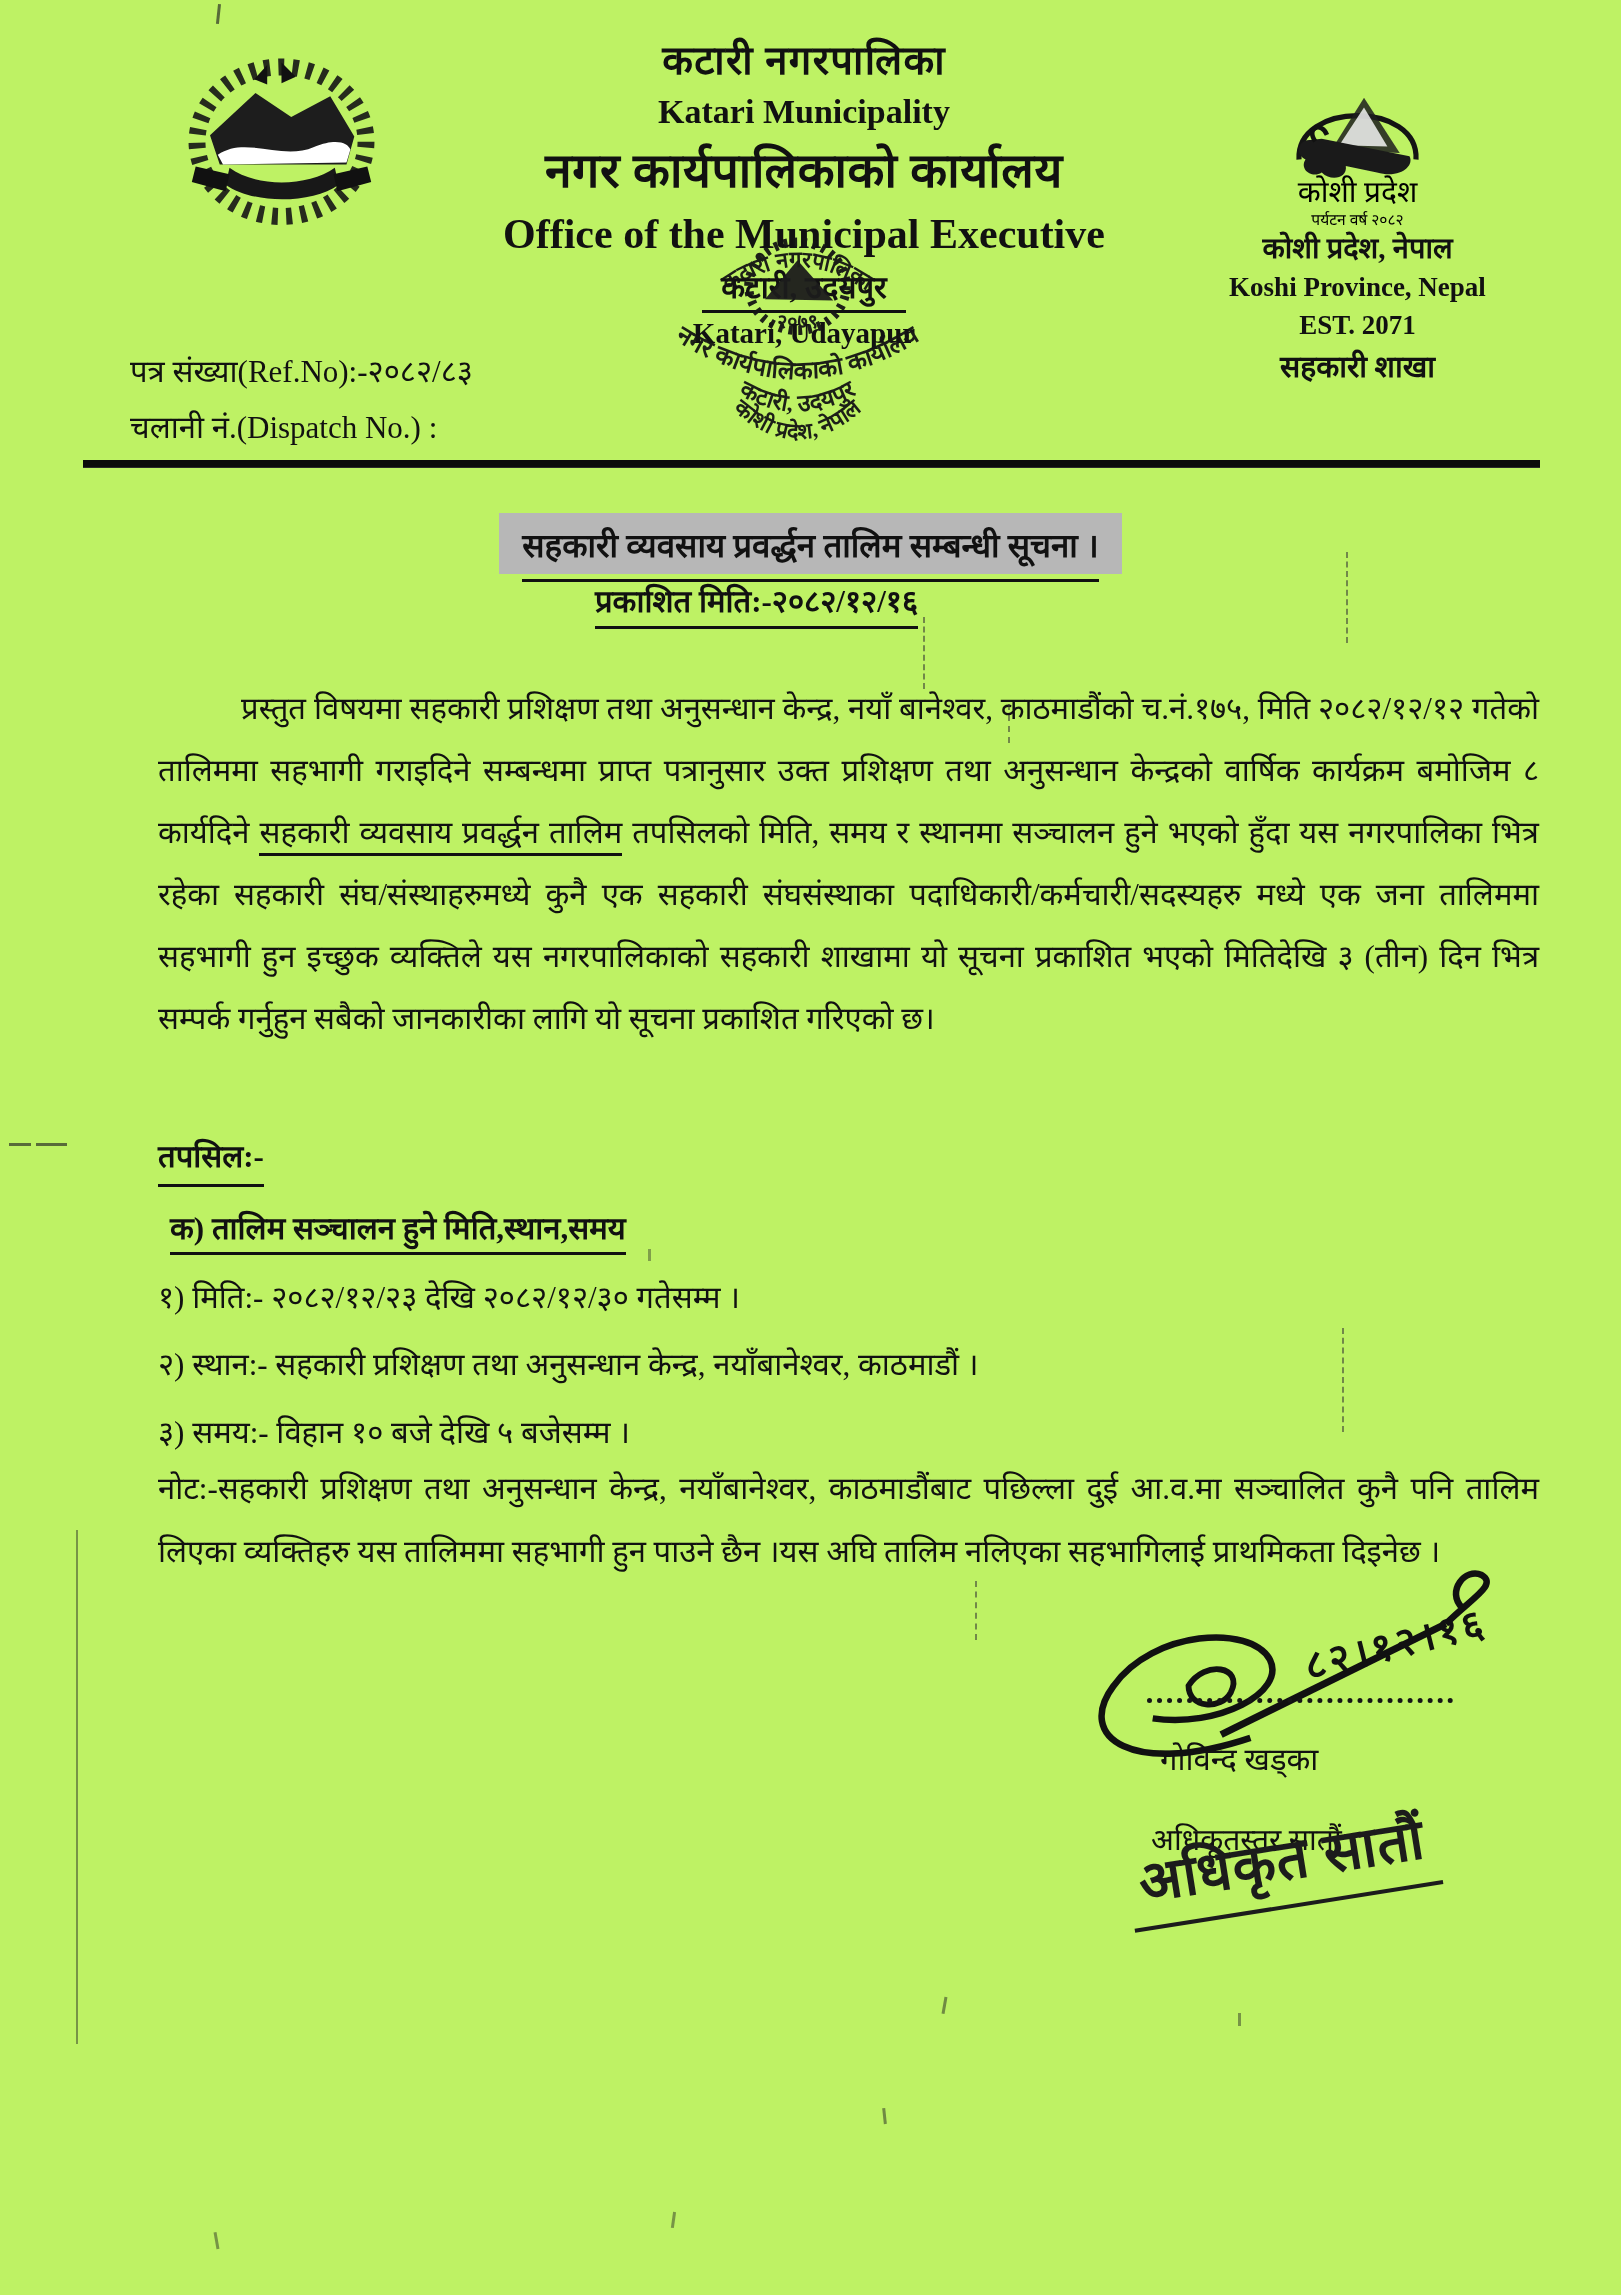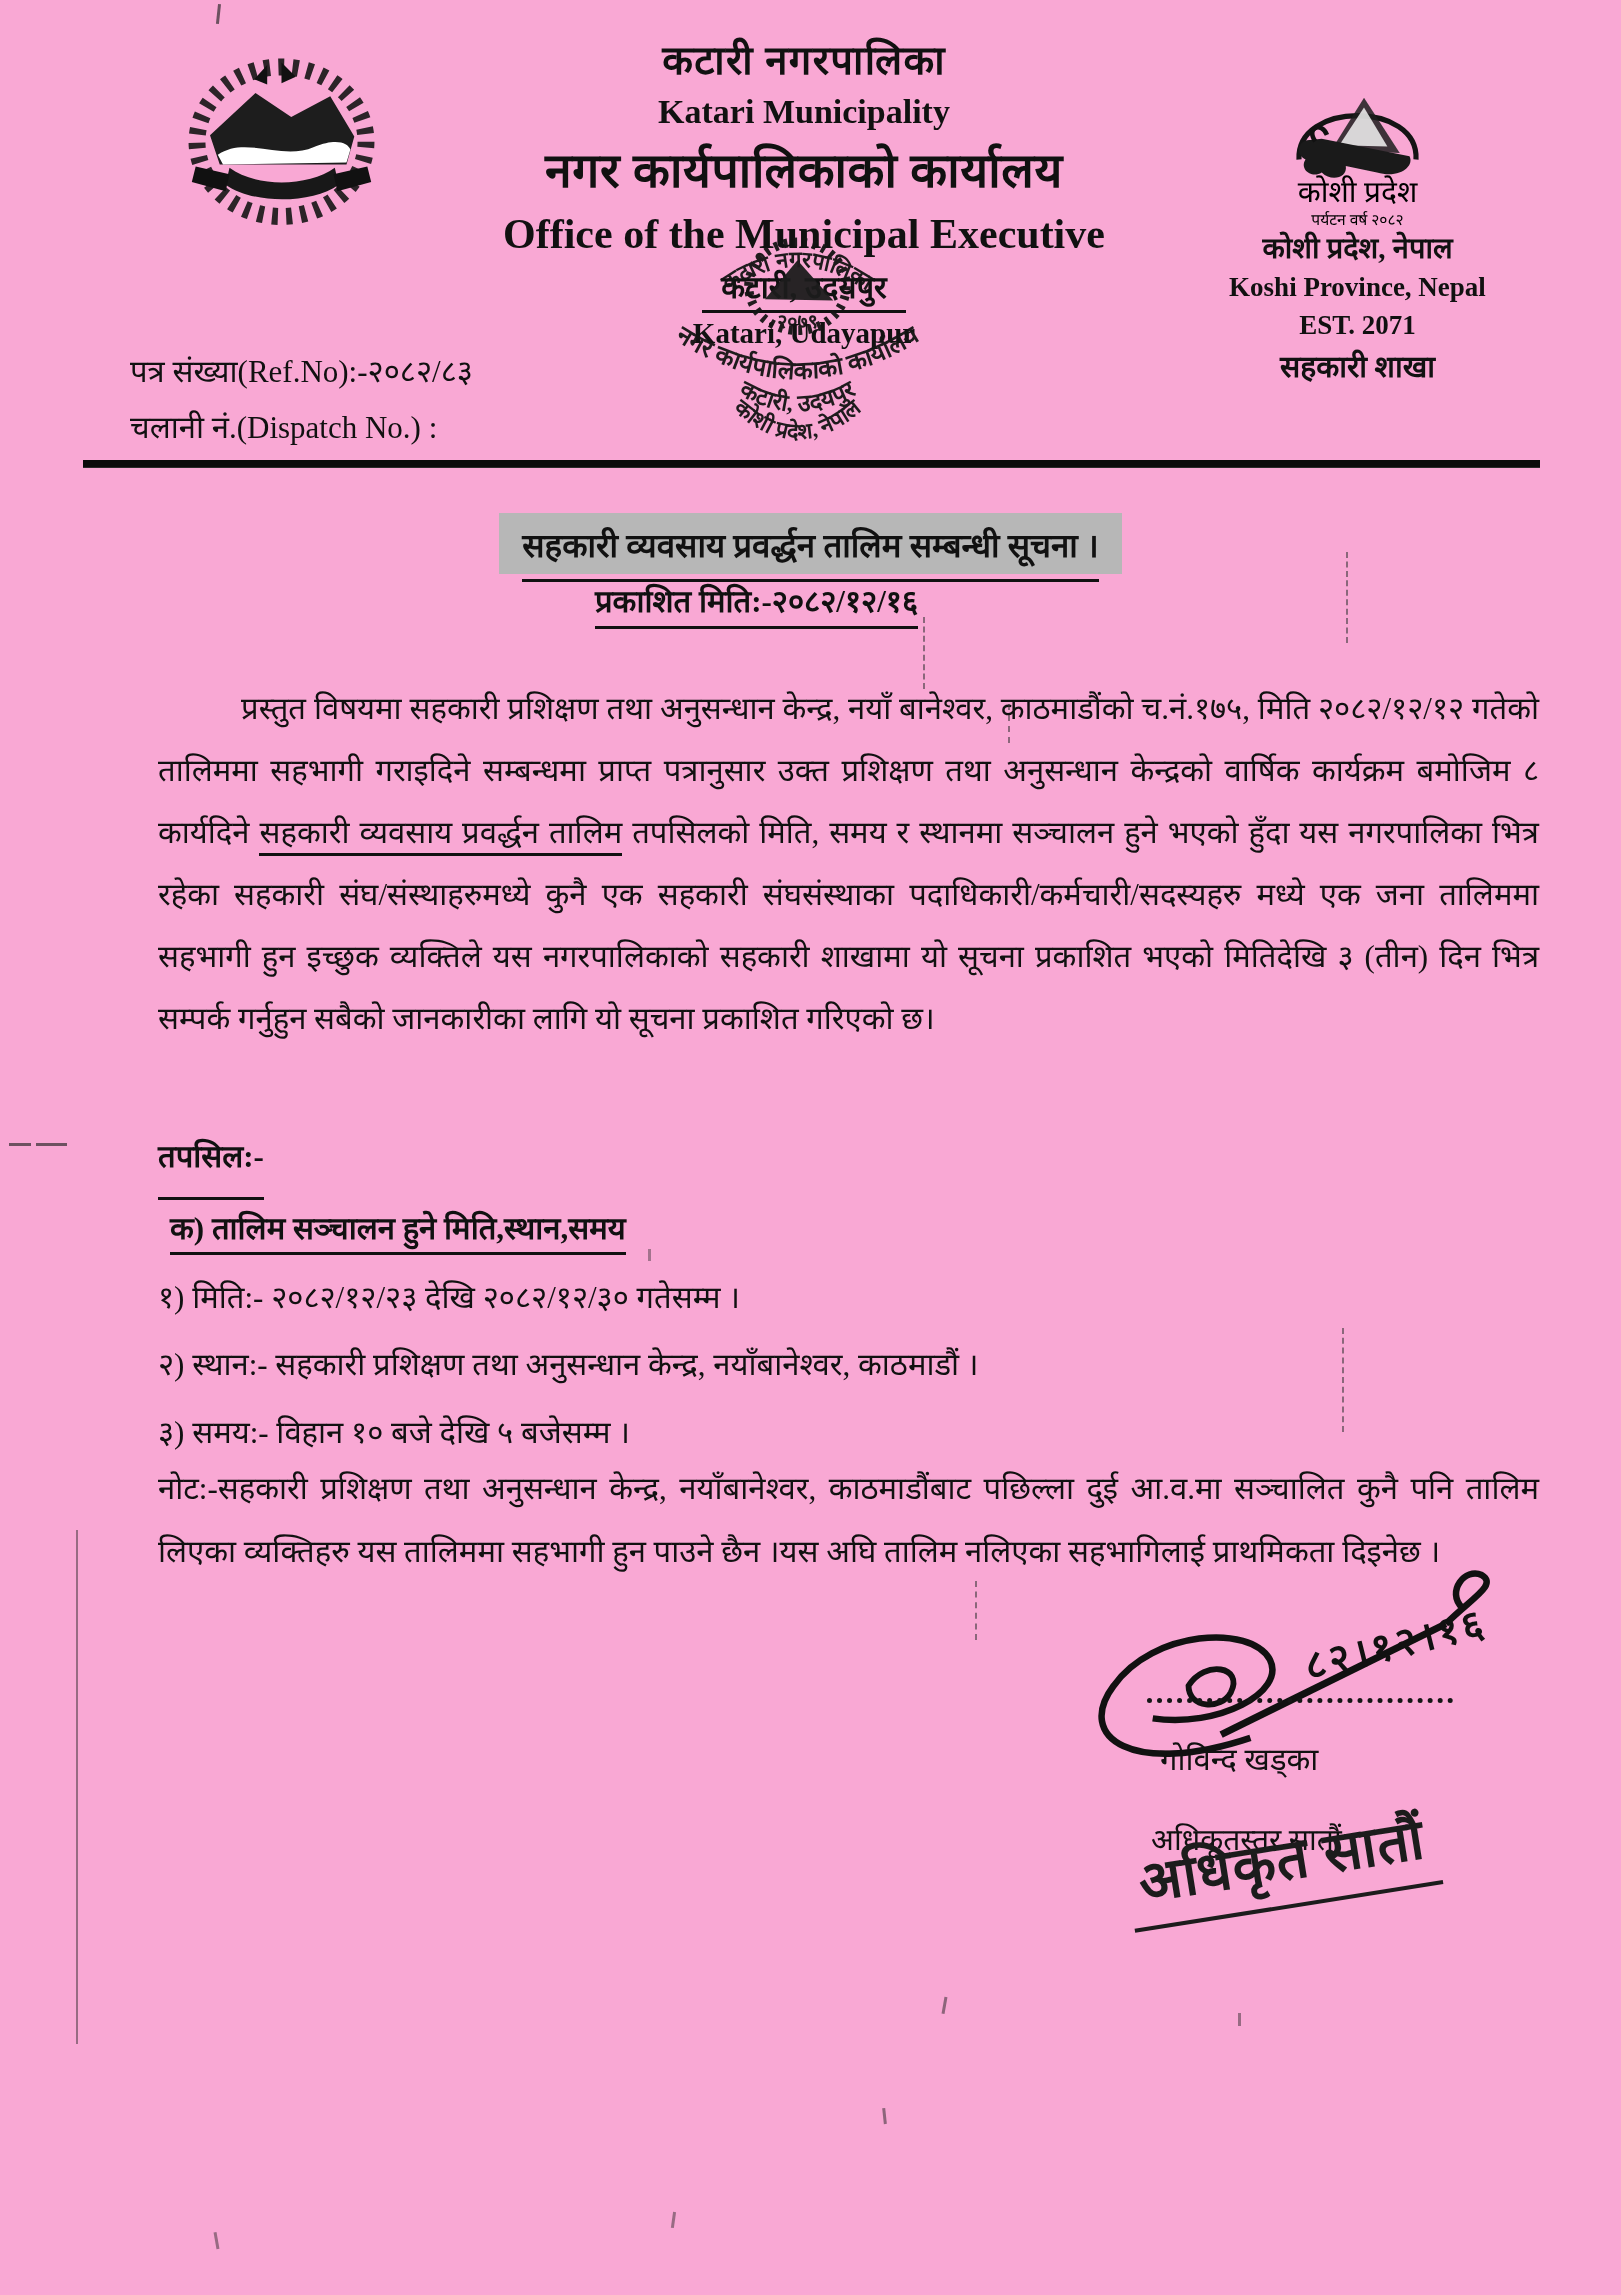--- a/index.html
+++ b/index.html
@@ -1,19 +1,19 @@
 <!DOCTYPE html>
 <html style="font-size:10.4px"><head>
 <meta charset="utf-8">
 <style>
   html,body{margin:0;padding:0;background:#e8e8e4;}
   .page{
     position:relative;
     width:1621px;height:2295px;
-    background:#f9a8d4;
+    background:#bef264;
     font-family:"Liberation Serif", serif;
     color:#111;
     overflow:hidden;
   }
   .abs{position:absolute;}
   
   .head-center{left:449px;top:31px;width:710px;text-align:center;}
   .h-np-title{font-size:40px;font-weight:bold;letter-spacing:1.3px;}
   .h-en-title{font-size:34px;font-weight:bold;margin-top:6.5px;}
   .h-np-office{font-size:48px;font-weight:bold;margin-top:5.2px;letter-spacing:0.7px;}
@@ -31,21 +31,21 @@
   .divider{left:83px;top:460px;width:1457px;height:7.2px;background:#0b0b0b;border-bottom:1.3px solid #2a2a2a;}
   
   .title-wrap{left:0;top:513px;width:1621px;text-align:center;}
   .notice-title{display:inline-block;background:#b7b7b7;padding:9px 23.4px 6.5px;font-size:33px;font-weight:bold;}
   .notice-title span{border-bottom:3.3px solid #111;padding-bottom:15px;}
   .pub-date{left:0;top:579px;width:1513px;text-align:center;font-size:31px;font-weight:bold;}
   .pub-date span{display:inline-block;border-bottom:3.3px solid #111;padding-bottom:5.2px;}
   
   .body-text{left:158px;top:678px;width:1381px;font-size:31px;line-height:62px;text-align:justify;text-indent:83px;margin:0;}
   .u-phrase{border-bottom:3.3px solid #111;padding-bottom:3px;}
-  .tapasil{left:158px;top:1134px;font-size:31px;font-weight:bold;border-bottom:3.3px solid #111;padding-bottom:21px;}
+  .tapasil{left:158px;top:1134px;font-size:31px;font-weight:bold;border-bottom:3.3px solid #111;padding-bottom:8px;}
   .sec-head{left:170px;top:1206px;font-size:31px;font-weight:bold;border-bottom:3.3px solid #111;padding-bottom:3.9px;}
   .item{left:158px;font-size:31px;}
   .note-text{left:158px;top:1457px;width:1381px;font-size:31px;line-height:63px;text-align:justify;margin:0;}
   
   .sig-svg{left:1055px;top:1562px;}
   .sig-dotline{left:1147px;top:1698px;width:306px;border-bottom:5.2px dotted #161616;}
   .sig-date{left:1302px;top:1615px;font-size:40px;font-weight:bold;transform:rotate(-14deg);letter-spacing:3.9px;}
   .sig-name{left:1160px;top:1737px;font-size:31px;}
   .sig-desig{left:1151px;top:1818px;font-size:30px;}
   .sig-stamp{left:1126px;top:1816px;font-size:56px;font-weight:bold;color:#1c1c1c;transform:rotate(-9deg);letter-spacing:1.3px;border-bottom:4.6px solid #1c1c1c;padding:3.9px 11.7px 9px;}

